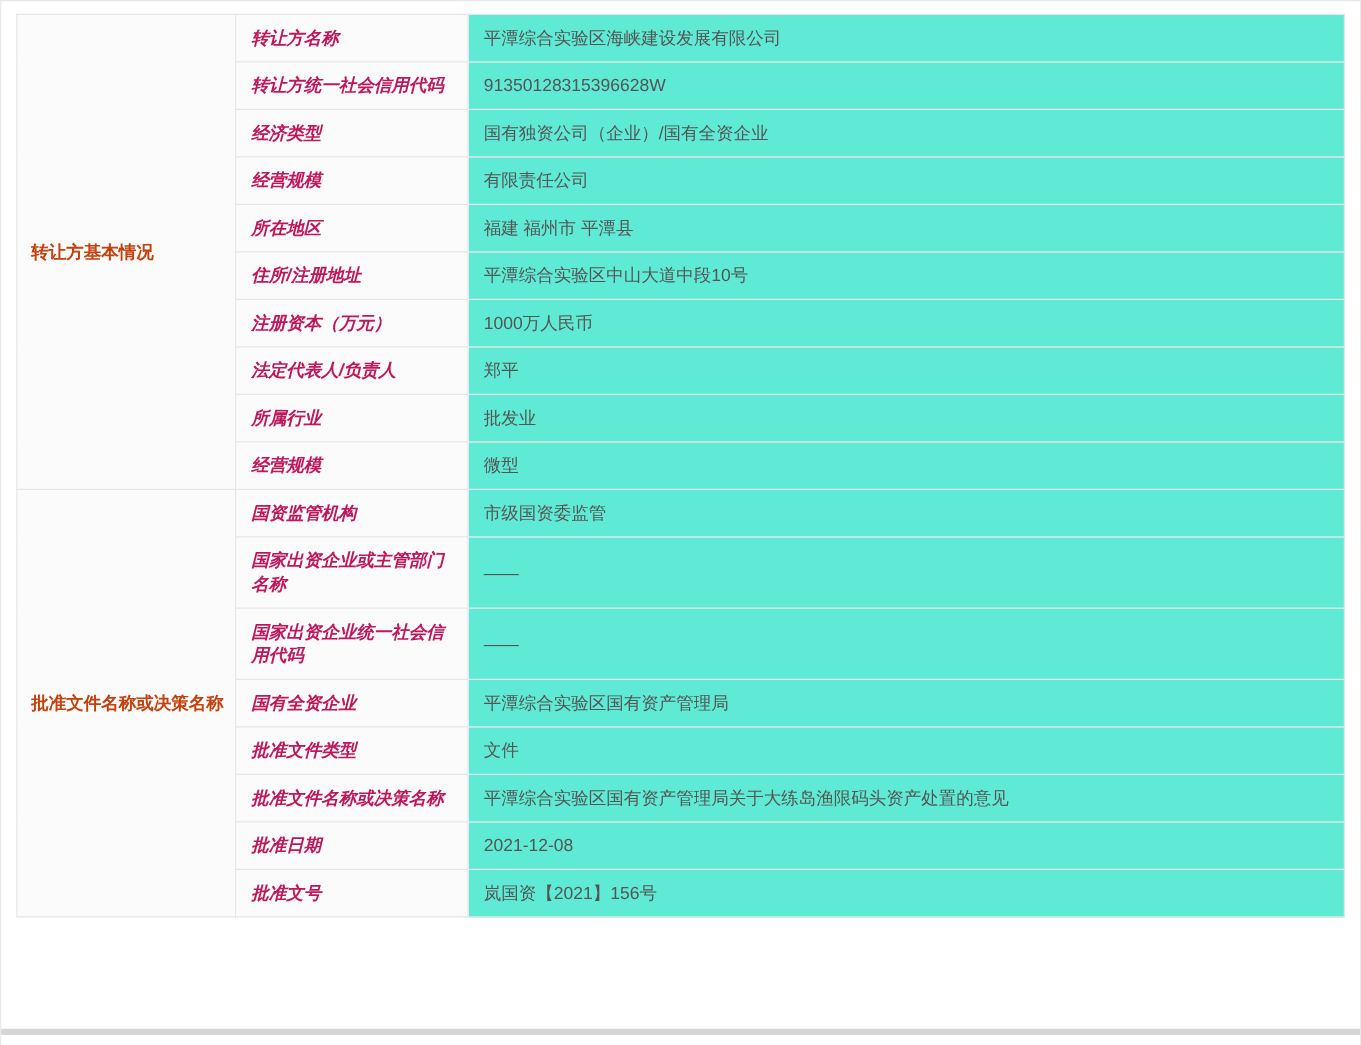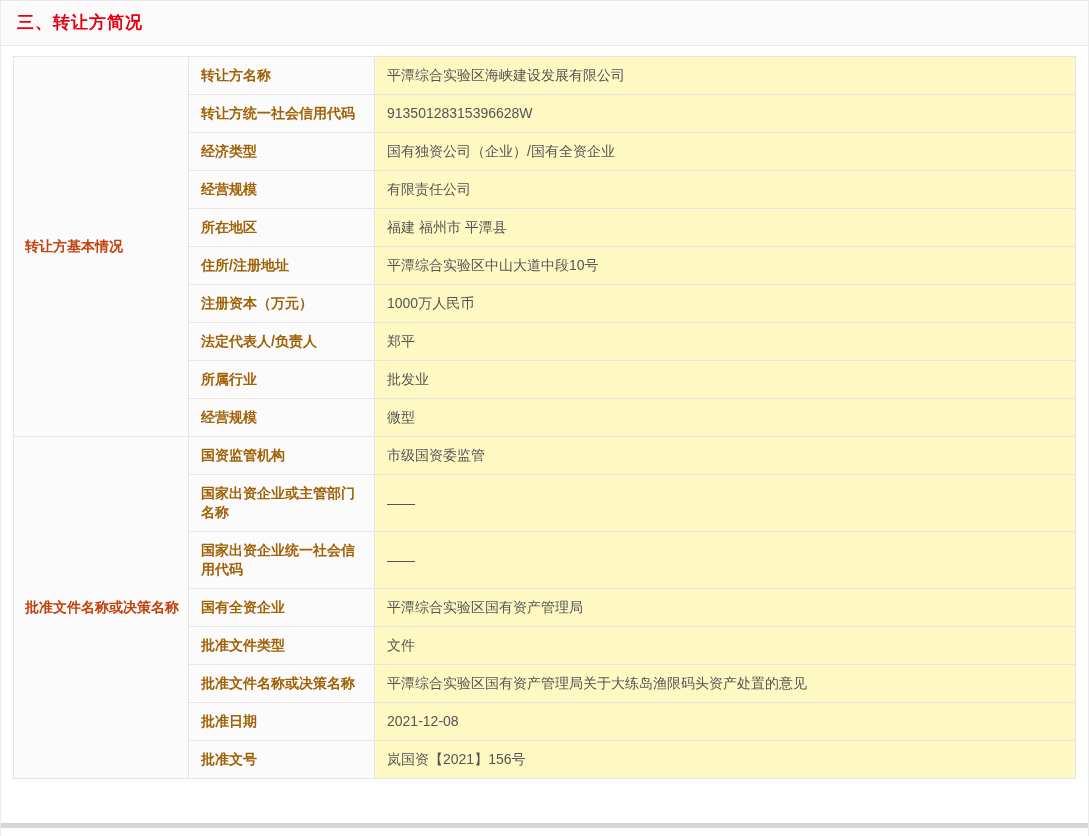--- a/index.html
+++ b/index.html
@@ -49,44 +49,42 @@
   td.group-cell{
     width:155px;
     background:#fbfbfb;
     color:#c2410c;
     font-weight:bold;
     padding:9px 8px 9px 11px;
   }
   td.label-cell{
     width:165px;
     background:#fbfbfb;
-    color:#a16207;
+    color:#be185d;
     font-weight:bold;
     padding:9px 8px 9px 12px;
+    font-style:italic;
   }
   td.value-cell{
-    background:#fef9c3;
+    background:#5eead4;
     color:#555555;
     padding:9px 12px;
   }
   .bottom-bar{
     position:absolute;
     left:0;right:0;
     bottom:8px;
     height:5px;
     background:#d5d5d5;
   }
 </style>
 </head>
 <body>
 
 <div class="page">
-  <div class="title-bar">
-    <span class="title">三、转让方简况</span>
-  </div>
   <div class="table-wrap">
     <table class="info-table">
         <tbody>
           <tr>
             <td class="group-cell" rowspan="10">转让方基本情况</td>
             <td class="label-cell">转让方名称</td>
             <td class="value-cell">平潭综合实验区海峡建设发展有限公司</td>
           </tr>
           <tr>
             <td class="label-cell">转让方统一社会信用代码</td>

